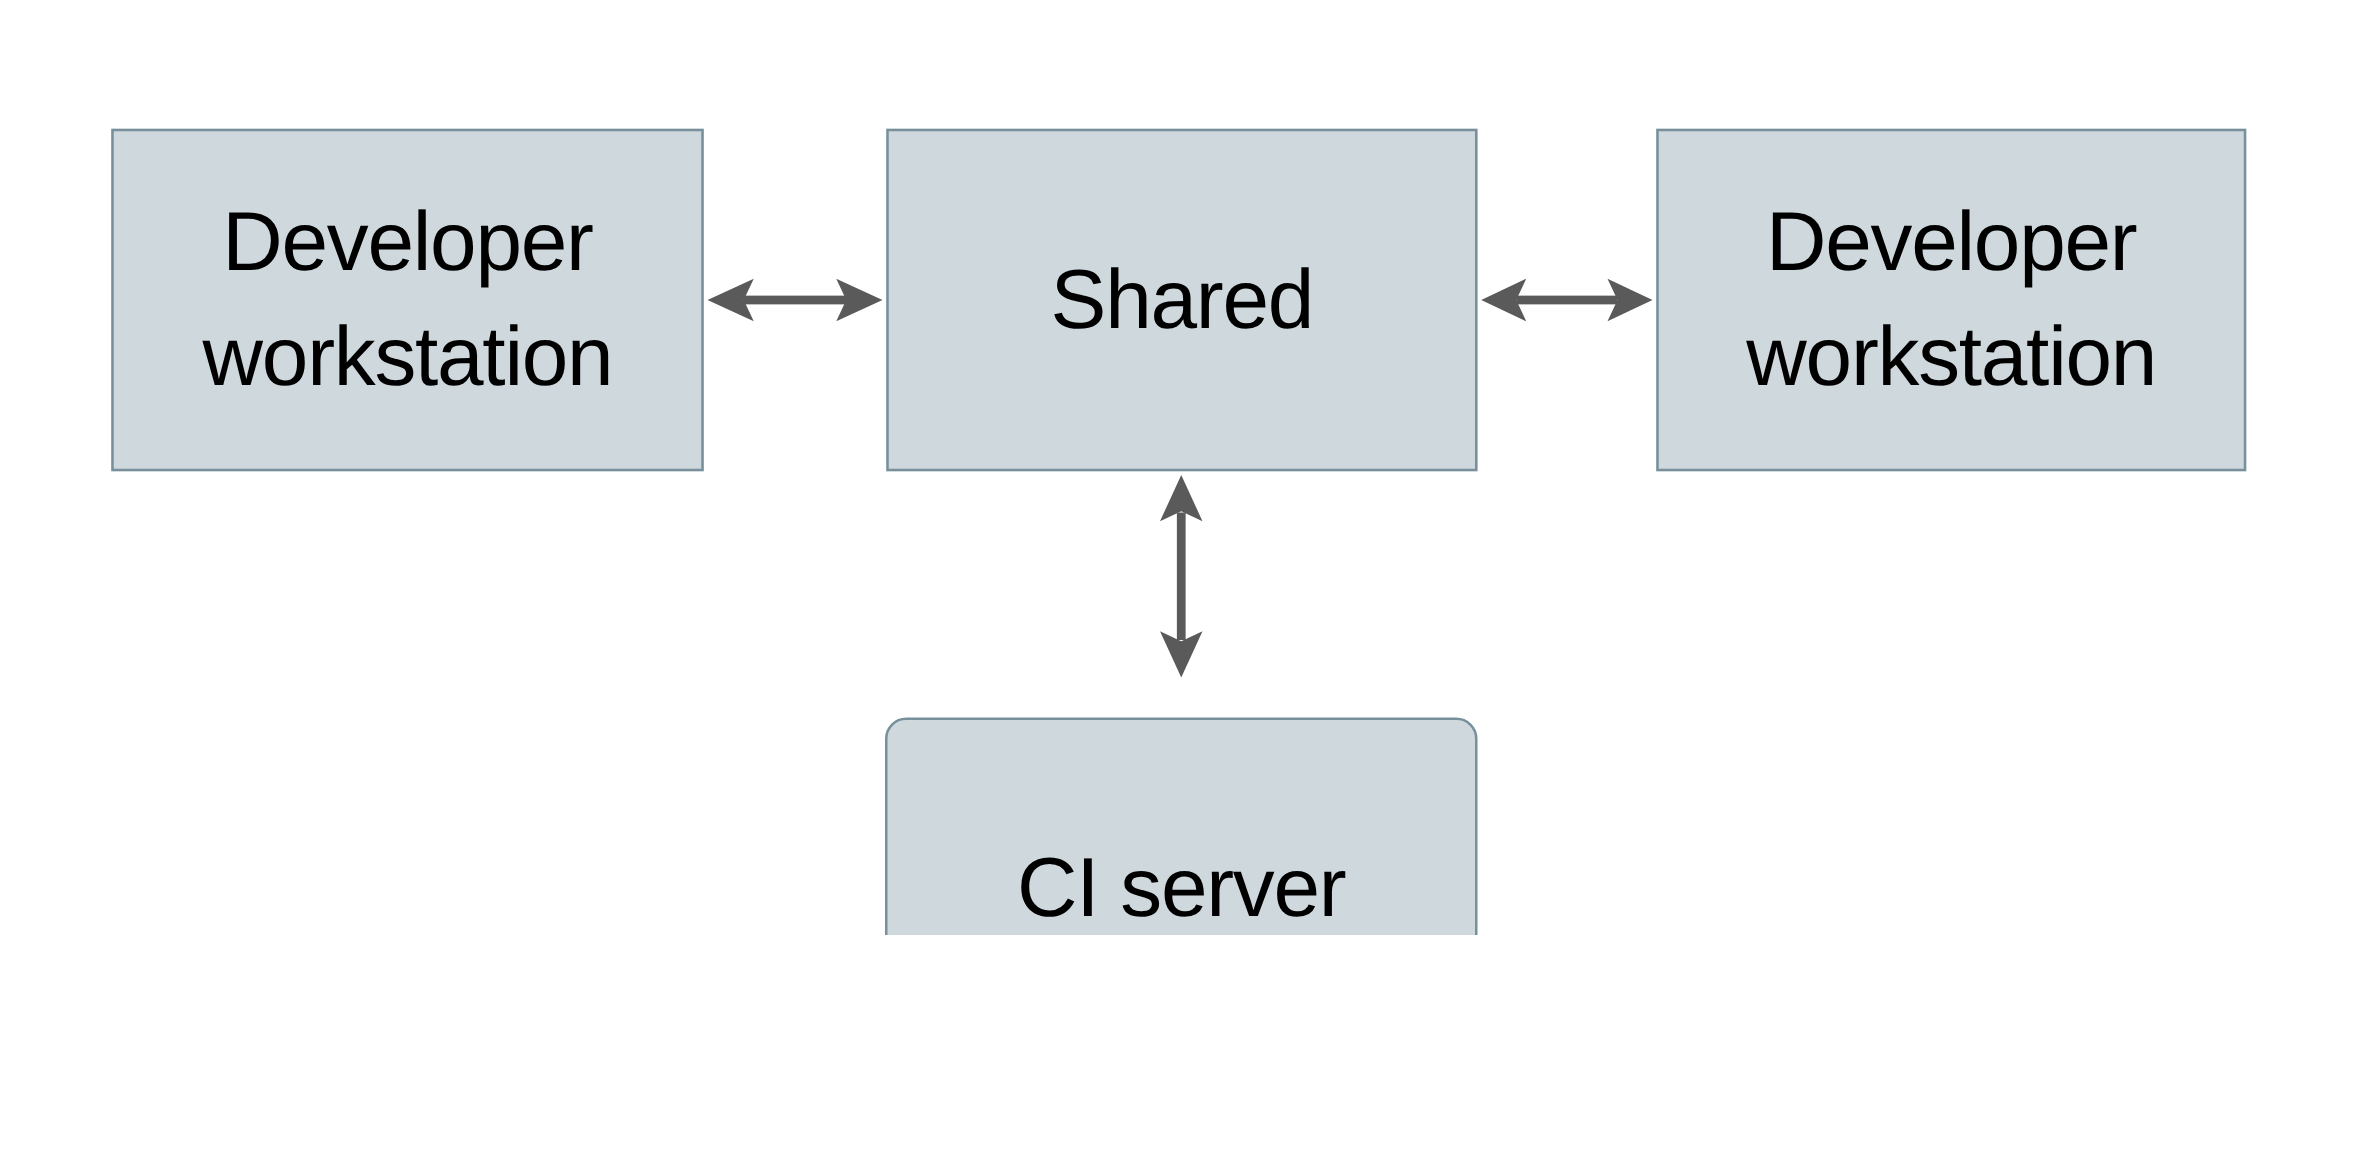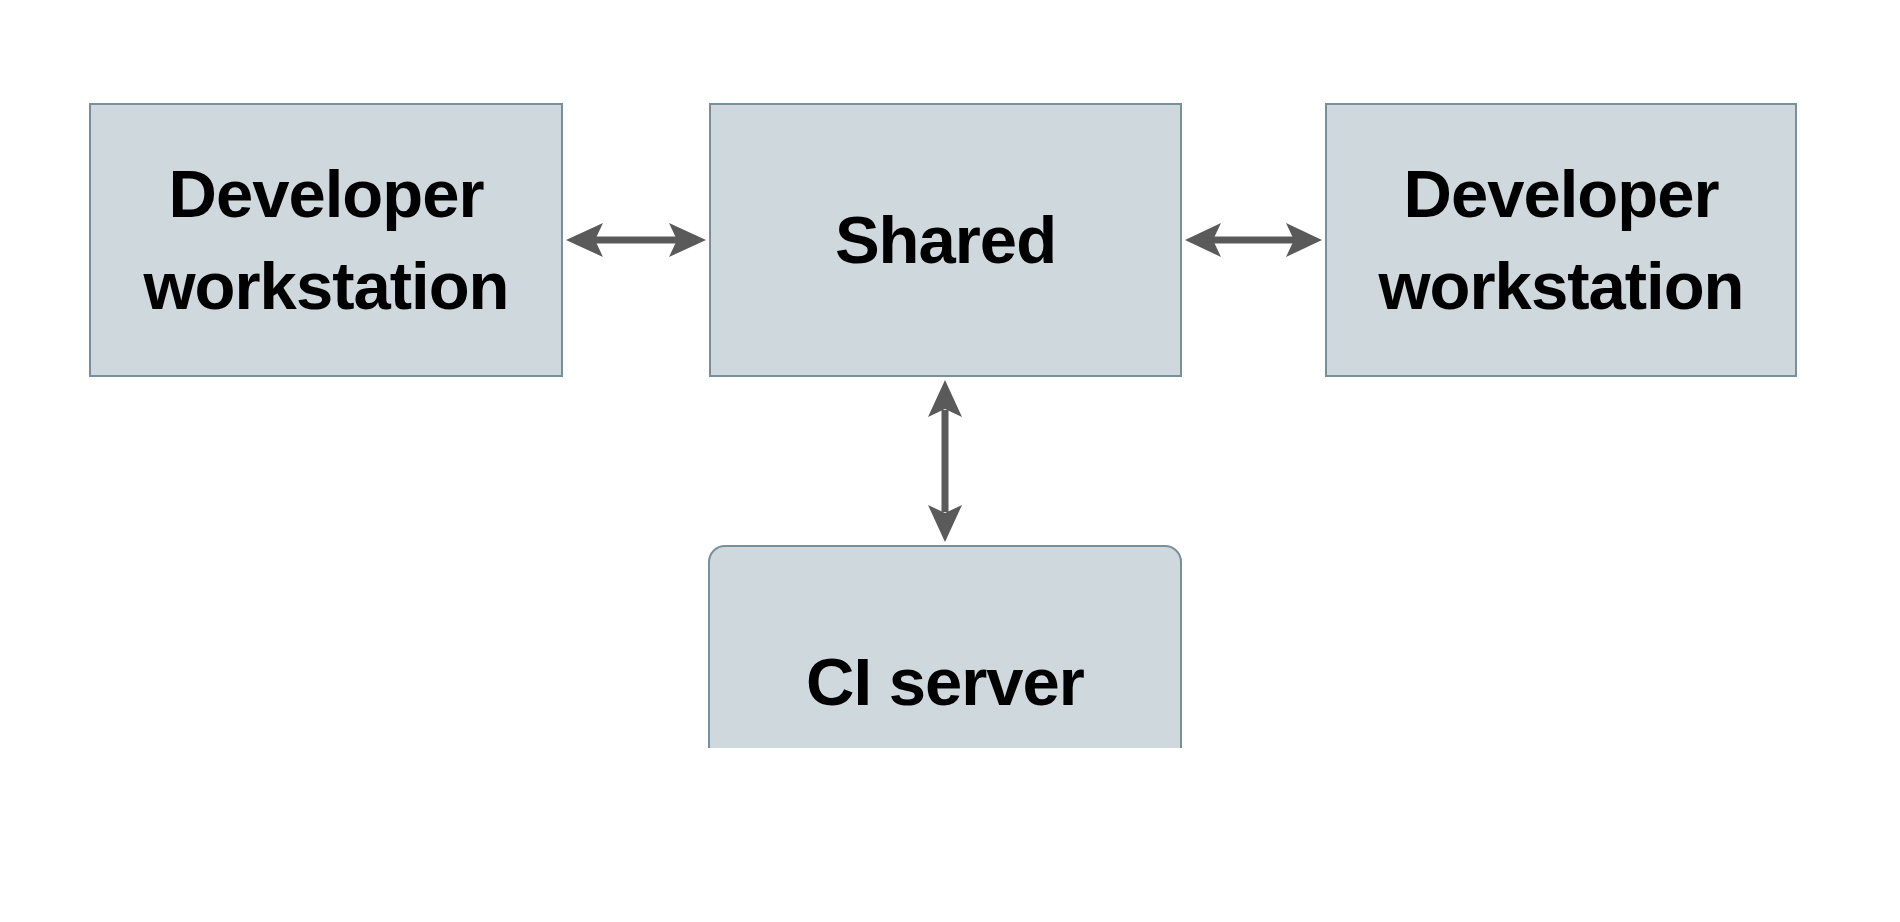--- a/index.html
+++ b/index.html
@@ -11,21 +11,20 @@
   }
   * { margin: 0; padding: 0; box-sizing: border-box; }
   html, body { background: var(--bg-color); }
   .canvas {
     position: relative;
     width: 1900px;
     height: 748px;
     background: var(--bg-color);
     font-family: "Liberation Sans", "DejaVu Sans", sans-serif;
     overflow: hidden;
-    font-weight: bold;
   }
   .node {
     position: absolute;
     background: var(--node-fill);
     border: 2px solid var(--node-border);
     display: flex;
     flex-direction: column;
     align-items: center;
     justify-content: center;
     text-align: center;
@@ -56,21 +55,21 @@
 
   <div class="node" style="left:709px; top:103px; width:473px; height:274px;">
     <span class="line">Shared</span>
   </div>
 
   <div class="node" style="left:1325px; top:103px; width:472px; height:274px;">
     <span class="line">Developer</span>
     <span class="line">workstation</span>
   </div>
 
-  <div class="node" style="left:708px; top:545px; width:474px; height:273px;border-radius:17px;">
+  <div class="node" style="left:708px; top:574px; width:474px; height:273px;border-radius:17px;">
     <span class="line">CI server</span>
   </div>
 
   <svg class="arrow" style="left:565px; top:222px;" width="142" height="36" viewBox="0 0 142 36" aria-hidden="true">
     <rect x="30" y="14.5" width="82" height="7" fill="currentColor"></rect>
     <polygon points="1,18 38,1 30,18 38,35" fill="currentColor"></polygon>
     <polygon points="141,18 104,1 112,18 104,35" fill="currentColor"></polygon>
   </svg>
 
   <svg class="arrow" style="left:1184px; top:222px;" width="139" height="36" viewBox="0 0 139 36" aria-hidden="true">

